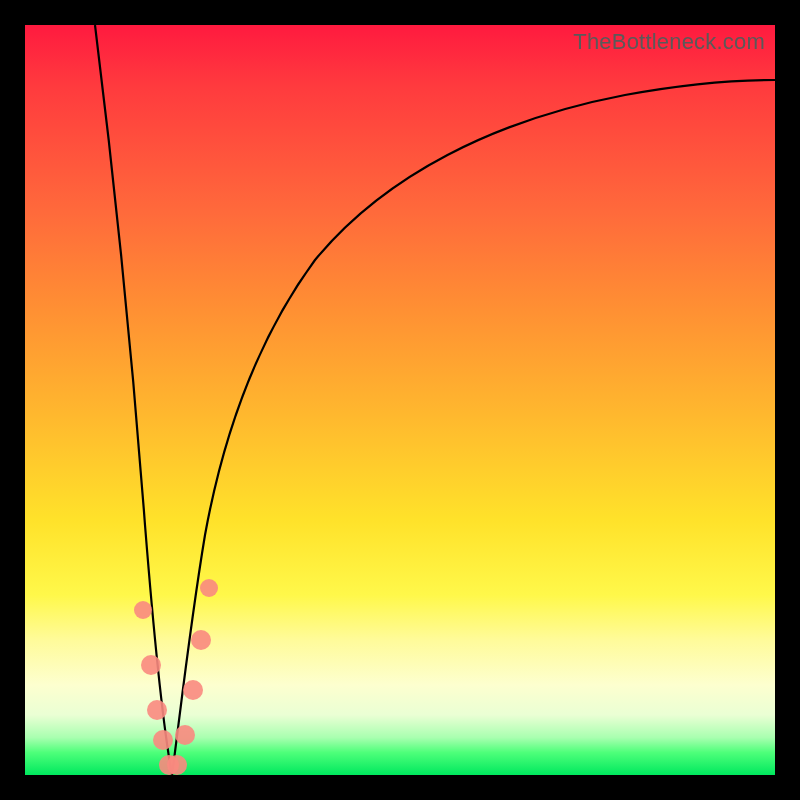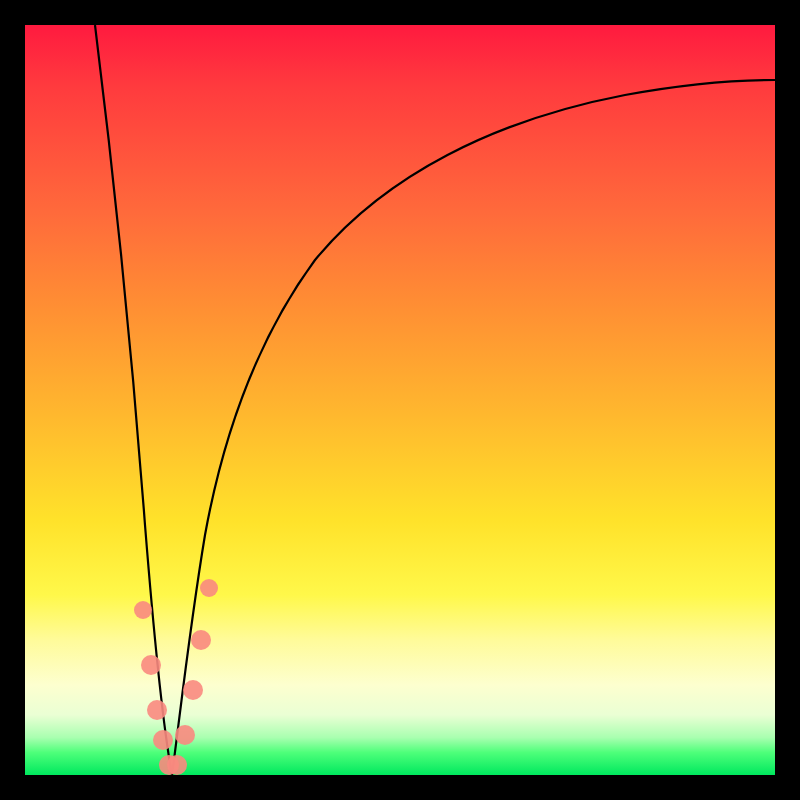--- a/index.html
+++ b/index.html
@@ -87,13 +87,14 @@
       <circle cx="144" cy="740" r="10"></circle>
 
       <circle cx="152" cy="740" r="10"></circle>
       <circle cx="160" cy="710" r="10"></circle>
       <circle cx="168" cy="665" r="10"></circle>
       <circle cx="176" cy="615" r="10"></circle>
       <circle cx="184" cy="563" r="9"></circle>
     </g>
   </svg>
 
+  <div class="watermark">TheBottleneck.com</div>
 </div>
 
 </body></html>

